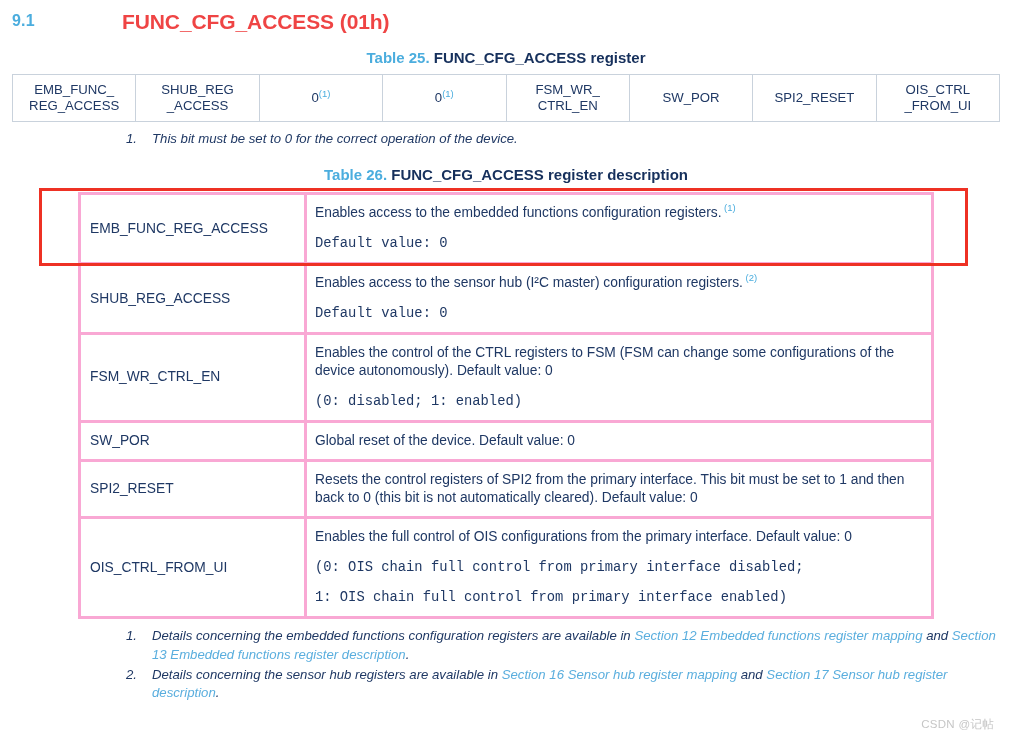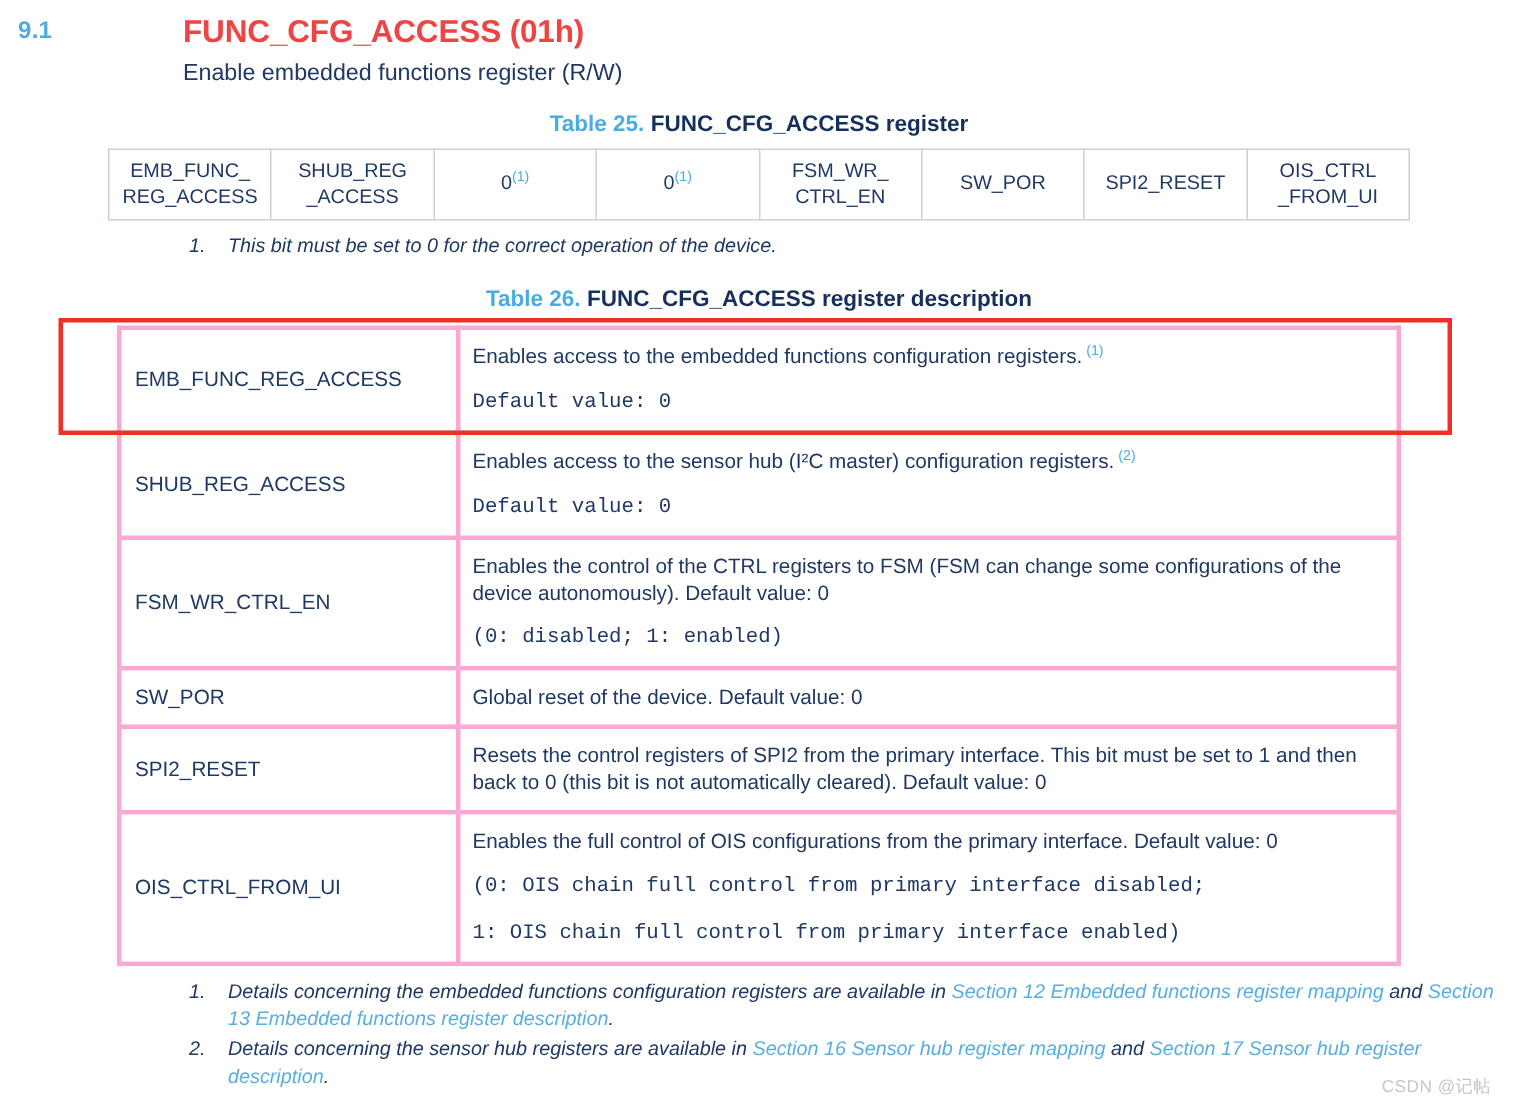--- a/index.html
+++ b/index.html
@@ -61,21 +61,21 @@
 
   
   .bit-table-wrap {
     margin: 8px 0 0 0;
     padding: 0 0 0 0;
     display: flex;
     justify-content: center;
   }
   table.bit-table {
     border-collapse: collapse;
-    width: 868px;
+    width: 988px;
     table-layout: fixed;
   }
   table.bit-table td {
     border: 1px solid #c9d2dc;
     height: 42px;
     text-align: center;
     vertical-align: middle;
     font-size: 13.2px;
     color: #1f3864;
     line-height: 1.25;
@@ -167,21 +167,20 @@
     letter-spacing: 0.3px;
   }
 </style>
 </head>
 <body>
 
 <div class="page-header">
   <div class="section-number">9.1</div>
   <div class="header-text">
     <div class="page-title">FUNC_CFG_ACCESS (01h)</div>
-    <div class="page-subtitle">Enable embedded functions register (R/W)</div>
   </div>
 </div>
 
 <div style="margin-top:15px;">
   <div class="table-caption">
     <span class="cap-num">Table 25.</span>
     <span>FUNC_CFG_ACCESS register</span>
   </div>
 
   <div class="bit-table-wrap">

